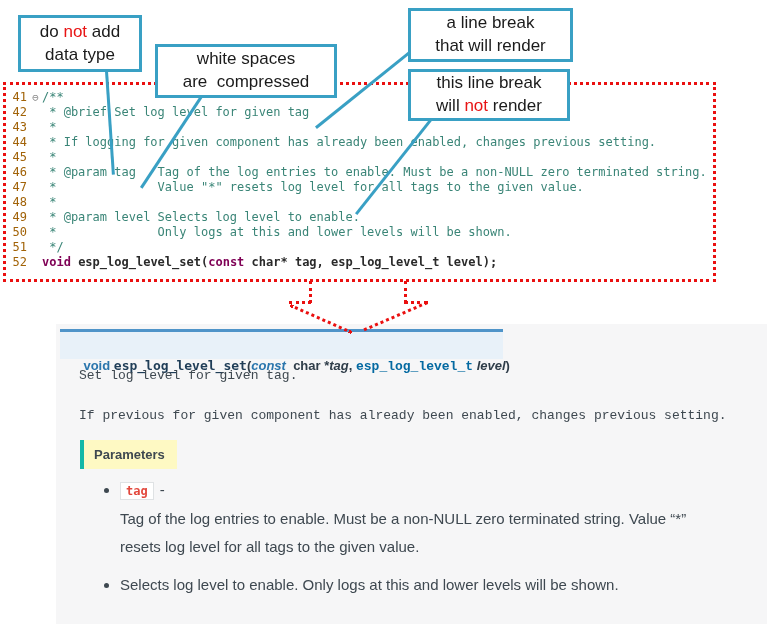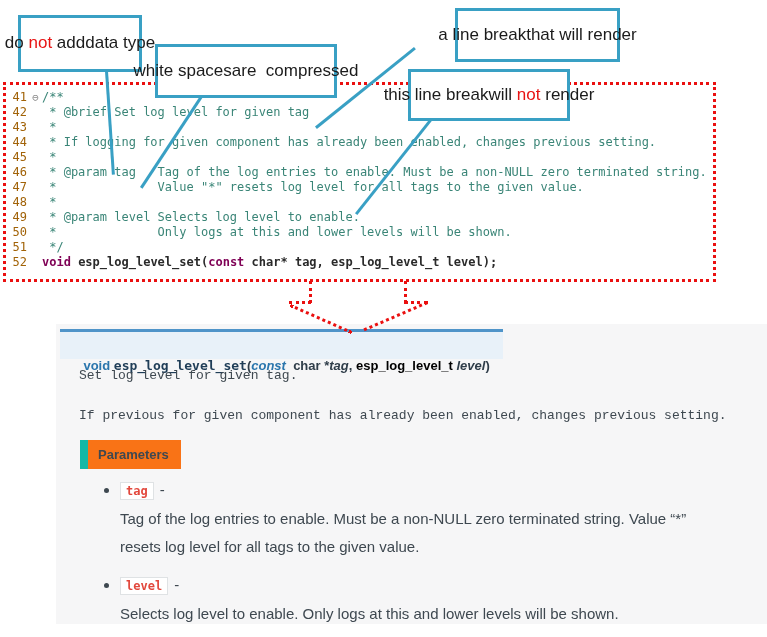--- a/index.html
+++ b/index.html
@@ -4,21 +4,21 @@
 <style>
   html,body{margin:0;padding:0;}
   body{
     width:767px;height:637px;position:relative;overflow:hidden;
     background:#ffffff;font-family:"Liberation Sans",sans-serif;
   }
   
   .callout{
     position:absolute;z-index:6;background:#ffffff;
     border:3px solid #39a0c4;color:#1b1b1b;
-    display:flex;flex-direction:row;justify-content:center;align-items:center;
+    display:flex;flex-direction:column;justify-content:center;align-items:center;
     text-align:left;font-size:17px;line-height:1.35;
   }
   .callout div{white-space:pre;}
   .red{color:#e81414;}
   
   .tline{position:absolute;z-index:5;width:3px;background:#39a0c4;transform-origin:top left;}
   
   .code-frame{
     position:absolute;left:3px;top:82px;width:707px;height:194px;
     border:3px dotted #ea1010;z-index:1;
@@ -44,29 +44,29 @@
   }
   .sigbar{
     position:absolute;left:4px;top:5px;width:434px;height:21px;
     background:#e8f1f9;border-top:3px solid #4f94c9;
     padding:4px 0 2px 9px;font-size:13px;font-weight:bold;line-height:20px;
     white-space:pre;
   }
   .sg-kw{color:#2b76ad;font-family:"Liberation Sans",sans-serif;}
   .sg-kwi{color:#2b76ad;font-style:italic;font-family:"Liberation Sans",sans-serif;}
   .sg-name{color:#1f3d57;font-family:"DejaVu Sans Mono",monospace;}
-  .sg-type{color:#000000;font-family:Liberation Sans, sans-serif;}
+  .sg-type{color:#0369a1;font-family:Liberation Mono, monospace;}
   .sg-param{color:#2f3d49;font-style:italic;font-family:"Liberation Sans",sans-serif;}
   .sg-plain{color:#2f3d49;font-family:"Liberation Sans",sans-serif;}
   .ptext{position:absolute;left:23px;font-size:13px;font-family:Liberation Mono, monospace;}
   .brief{top:44px;}
   .desc{top:84px;}
   .params-label{
-    position:absolute;left:24px;top:116px;background:#f97316;
-    border-left:8px solid #14b8a6;padding:7px 12px 7px 10px;
+    position:absolute;left:24px;top:116px;background:#fef9c3;
+    border-left:4px solid #14b8a6;padding:7px 12px 7px 10px;
     font-weight:bold;font-size:13px;color:#3e4850;
   }
   .param-list{
     position:absolute;left:44px;top:152px;width:630px;
     margin:0;padding:0 0 0 20px;list-style:disc;
   }
   .param-list li{margin:0 0 10px 0;font-size:15px;line-height:28px;color:#3e4850;}
   .pbadge{
     font-family:"DejaVu Sans Mono",monospace;font-size:12px;font-weight:bold;
     color:#e2483d;background:#ffffff;border:1px solid #dfe2e4;padding:1px 5px;
@@ -78,21 +78,21 @@
 <body>
 
 <div class="callout" style="left:18px;top:15px;width:118px;height:51px;">
     <div><span>do </span><span class="red">not</span><span> add</span></div>
     <div><span>data type</span></div>
   </div>
 <div class="callout" style="left:155px;top:44px;width:176px;height:48px;">
     <div><span>white spaces</span></div>
     <div><span>are  compressed</span></div>
   </div>
-<div class="callout" style="left:408px;top:8px;width:159px;height:48px;margin-left:47px;">
+<div class="callout" style="left:408px;top:8px;width:159px;height:48px;">
     <div><span>a line break</span></div>
     <div><span>that will render</span></div>
   </div>
 <div class="callout" style="left:408px;top:69px;width:156px;height:46px;">
     <div><span>this line break</span></div>
     <div><span>will </span><span class="red">not</span><span> render</span></div>
   </div>
 
 <div class="tline" style="left:105px;top:71px;height:104px;transform:rotate(-3.8deg);"></div>
 <div class="tline" style="left:200px;top:96px;height:109px;transform:rotate(33.4deg);"></div>
@@ -184,19 +184,16 @@
   <div class="ptext desc">If previous for given component has already been enabled, changes previous setting.</div>
   <div class="params-label">Parameters</div>
   <ul class="param-list">
     <li>
       <div>
         <span class="pbadge">tag</span><span class="pdash">-</span>
       </div>
       <div class="pdesc">Tag of the log entries to enable. Must be a non-NULL zero terminated string. Value “*” resets log level for all tags to the given value.</div>
     </li>
     <li>
-      <div>
-        <span class="pbadge">level</span><span class="pdash">-</span>
-      </div>
       <div class="pdesc">Selects log level to enable. Only logs at this and lower levels will be shown.</div>
     </li>
   </ul>
 </div>
 
 </body></html>

